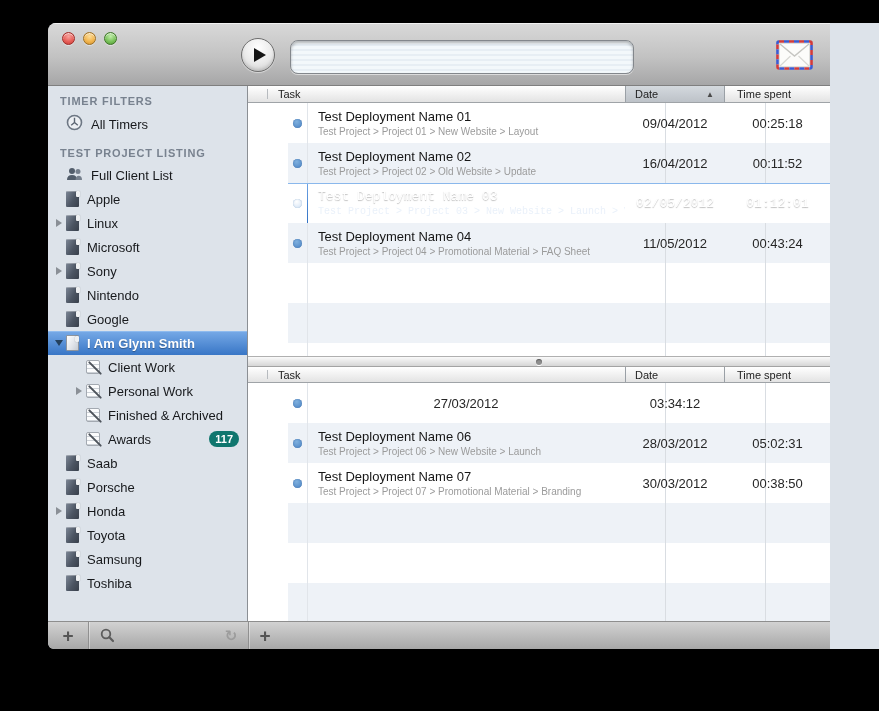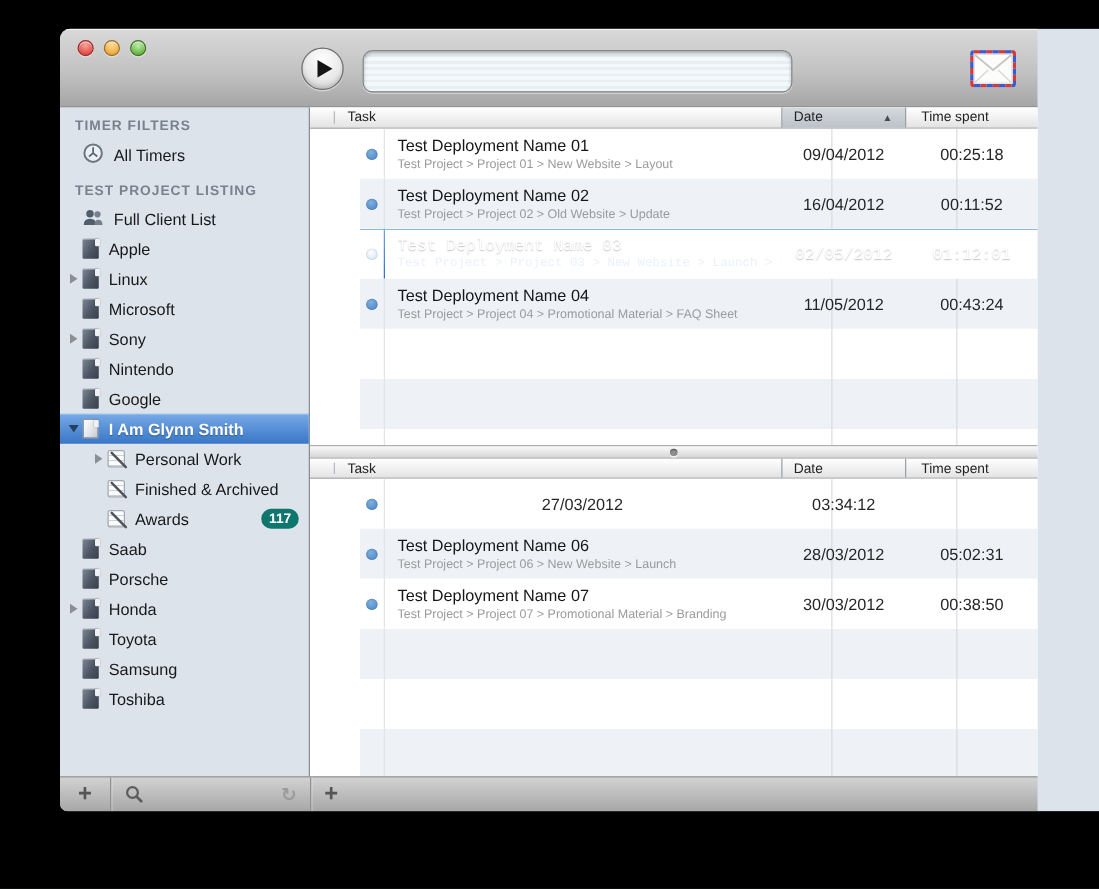--- a/index.html
+++ b/index.html
@@ -229,20 +229,25 @@
       </div>
 
     <div class="sb-item selected">
       <span class="tri-slot">
           <span class="tri-down"></span>
         </span>
       <span class="ic ic-book light"></span>
       <span class="lbl">I Am Glynn Smith</span>
       </div>
 
+    <div class="sb-item sub">
+      <span class="tri-slot"></span>
+        <span class="ic ic-note"></span>
+      <span class="lbl">Client Work</span>
+      </div>
 
     <div class="sb-item sub">
       <span class="tri-slot">
           <span class="tri-right"></span>
         </span>
       <span class="ic ic-note"></span>
       <span class="lbl">Personal Work</span>
       </div>
 
     <div class="sb-item sub">

